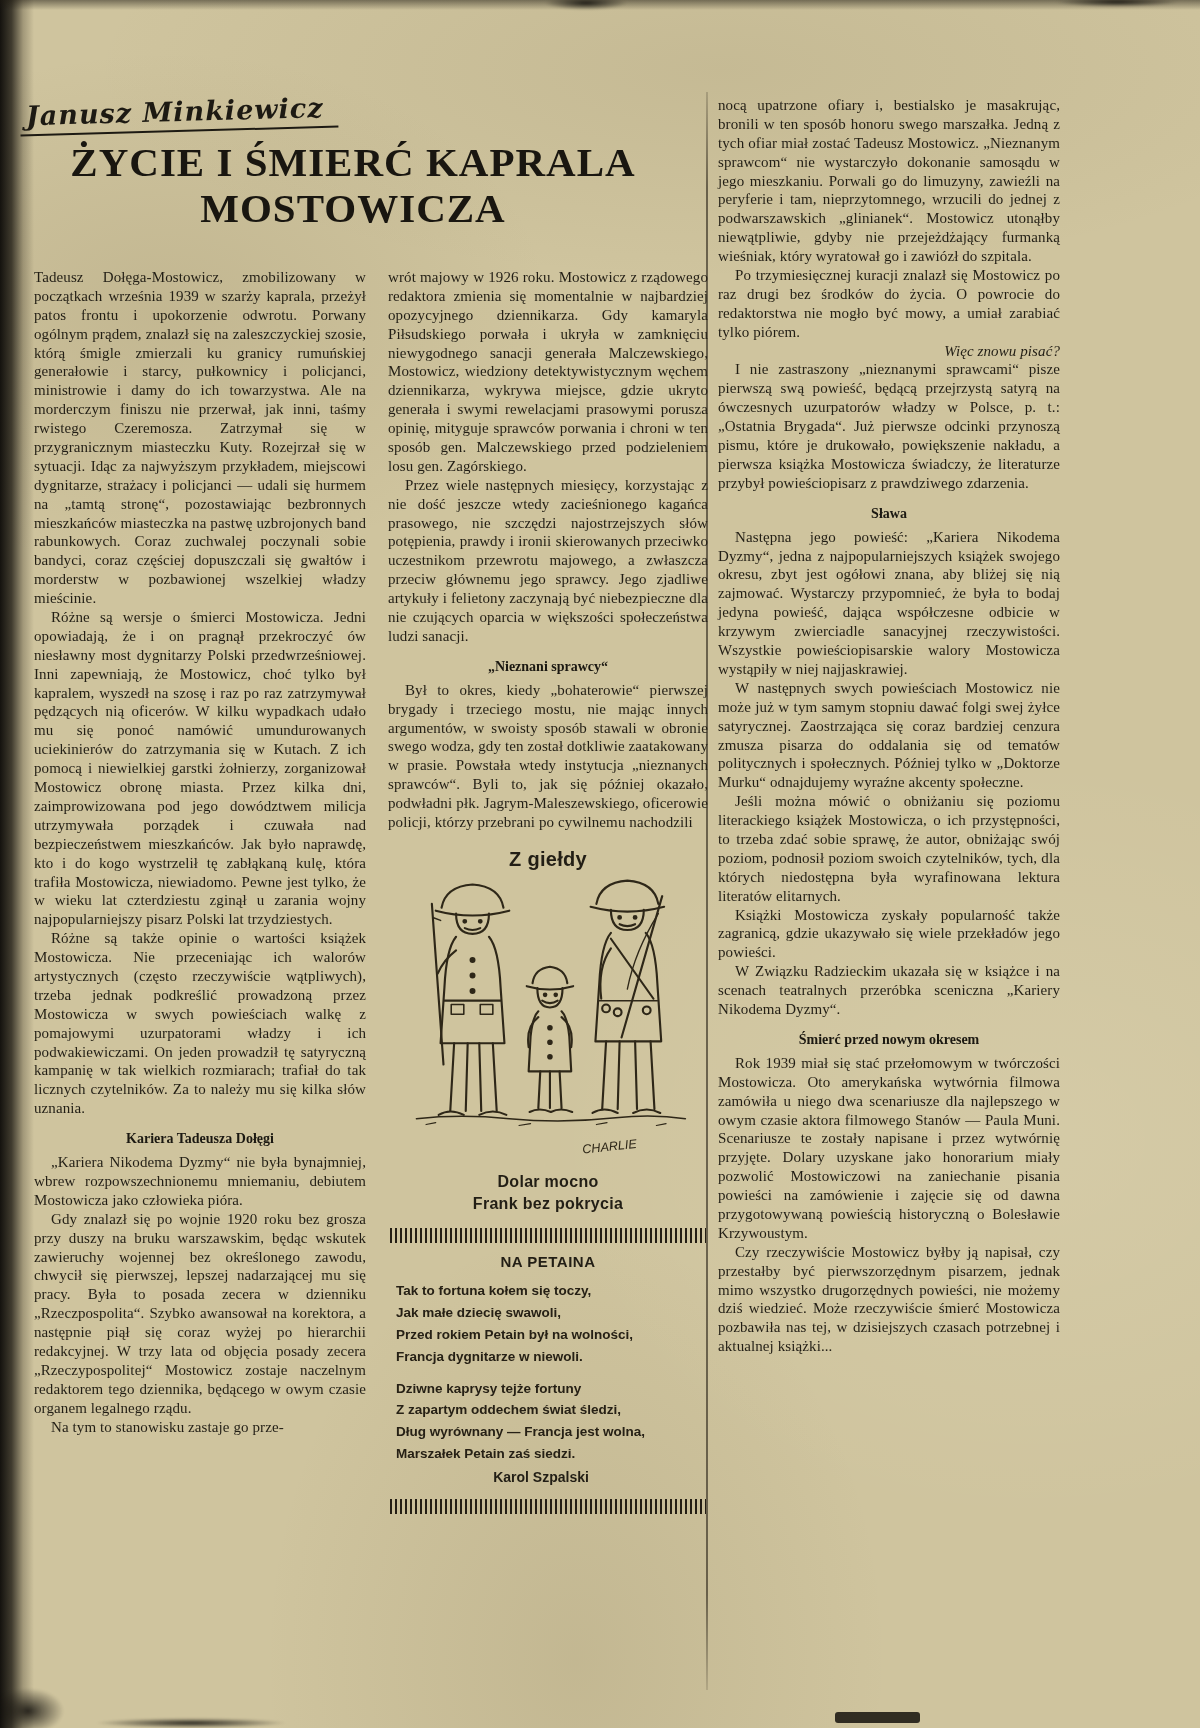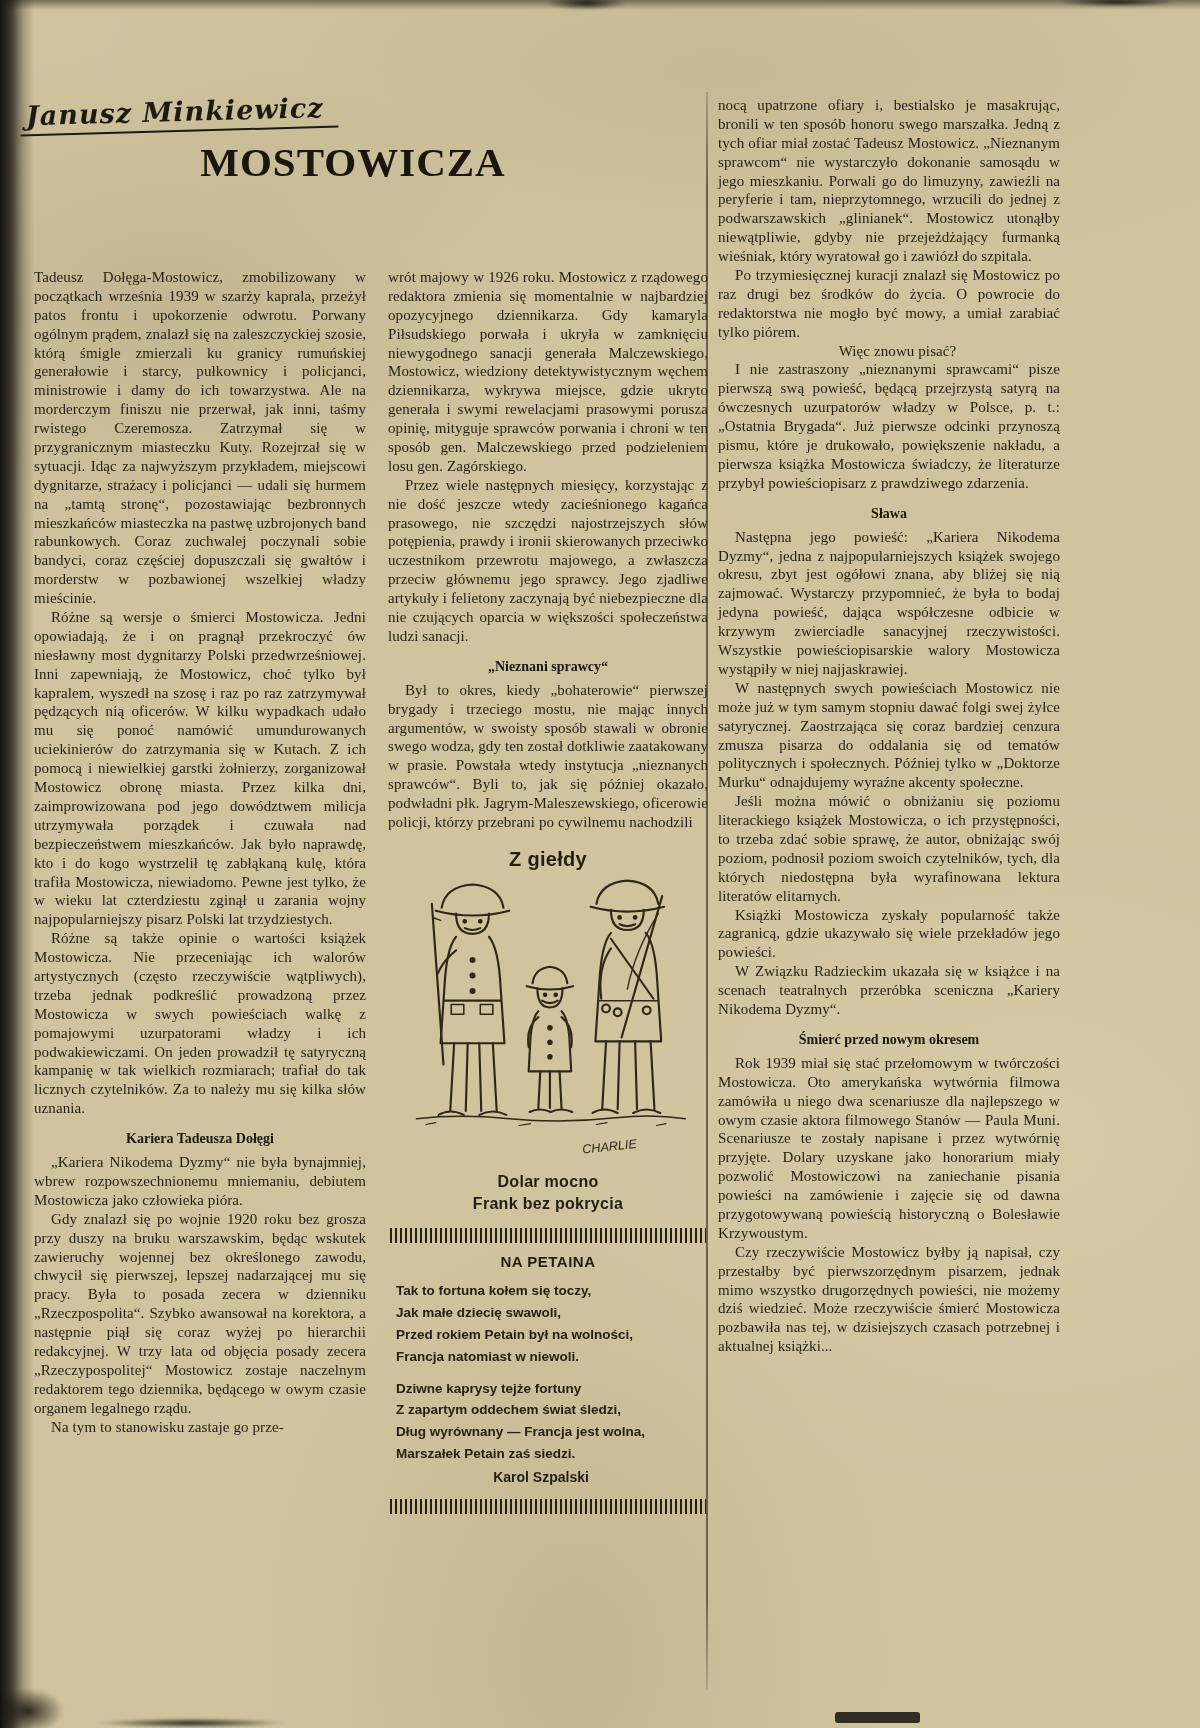--- a/index.html
+++ b/index.html
@@ -32,21 +32,21 @@
     text-align:center;font-weight:700;font-size:41px;line-height:1.12;
     letter-spacing:1px;color:#191610;
   }
   .title span{display:block;}
   .col{position:absolute;z-index:4;}
   .col-1{left:34px;top:268px;width:332px;}
   .col-2{left:382px;top:268px;width:320px;margin-left:6px;}
   .col-3{left:718px;top:96px;width:342px;}
   .col p{margin:0;text-indent:17px;text-align:justify;font-size:15px;line-height:1.26;letter-spacing:.1px;}
   .col p.first{text-indent:0;}
-  .col p.short{text-align:center;}
+  .col p.short{text-align:right;font-style:italic;}
   .section-h{font-weight:700;font-size:14px;text-align:center;margin:13px 0 6px;color:#1b1811;}
   .divider-v{position:absolute;left:706px;top:92px;width:2px;height:1598px;z-index:3;
     background:linear-gradient(180deg,rgba(45,38,26,.2),rgba(45,38,26,.62) 6%,rgba(45,38,26,.62) 94%,rgba(45,38,26,.15));}
   .cartoon{margin-top:16px;text-align:center;}
   .cartoon-cap-top{font-family:"Liberation Sans",sans-serif;font-weight:700;font-size:20px;margin:8px 0 0;letter-spacing:.3px;}
   .cartoon svg{display:block;margin:0 auto;}
   .cartoon-cap{font-family:"Liberation Sans",sans-serif;font-weight:700;font-size:16px;line-height:1.35;letter-spacing:.3px;}
   .bar-rule{height:15px;margin:14px 2px 10px;
     background:repeating-linear-gradient(90deg,#241e14 0px,#241e14 2px,rgba(36,30,20,0) 2px,rgba(36,30,20,0) 5px);}
   .poem{margin-top:6px;}
@@ -56,20 +56,21 @@
   .poem-author{font-family:"Liberation Sans",sans-serif;font-weight:700;font-size:14px;text-align:center;padding-right:14px;margin-top:4px;}
 </style>
 </head>
 <body>
 
 <div class="page">
 
   <div class="author">Janusz Minkiewicz</div>
 
   <h1 class="title">
+    <span>ŻYCIE I ŚMIERĆ KAPRALA</span>
     <span>MOSTOWICZA</span>
   </h1>
 
   <div class="divider-v"></div>
 
   <div class="col col-1">
     <p class="first">Tadeusz Dołęga-Mostowicz, zmobilizowany w początkach września 1939 w szarży kaprala, przeżył patos frontu i upokorzenie odwrotu. Porwany ogólnym prądem, znalazł się na zaleszczyckiej szosie, którą śmigle zmierzali ku granicy rumuńskiej generałowie i starcy, pułkownicy i policjanci, ministrowie i damy do ich towarzystwa. Ale na morderczym finiszu nie przerwał, jak inni, taśmy rwistego Czeremosza. Zatrzymał się w przygranicznym miasteczku Kuty. Rozejrzał się w sytuacji. Idąc za najwyższym przykładem, miejscowi dygnitarze, strażacy i policjanci — udali się hurmem na „tamtą stronę“, pozostawiając bezbronnych mieszkańców miasteczka na pastwę uzbrojonych band rabunkowych. Coraz zuchwalej poczynali sobie bandyci, coraz częściej dopuszczali się gwałtów i morderstw w pozbawionej wszelkiej władzy mieścinie.</p>
     <p>Różne są wersje o śmierci Mostowicza. Jedni opowiadają, że i on pragnął przekroczyć ów niesławny most dygnitarzy Polski przedwrześniowej. Inni zapewniają, że Mostowicz, choć tylko był kapralem, wyszedł na szosę i raz po raz zatrzymywał pędzących nią oficerów. W kilku wypadkach udało mu się ponoć namówić umundurowanych uciekinierów do zatrzymania się w Kutach. Z ich pomocą i niewielkiej garstki żołnierzy, zorganizował Mostowicz obronę miasta. Przez kilka dni, zaimprowizowana pod jego dowództwem milicja utrzymywała porządek i czuwała nad bezpieczeństwem mieszkańców. Jak było naprawdę, kto i do kogo wystrzelił tę zabłąkaną kulę, która trafiła Mostowicza, niewiadomo. Pewne jest tylko, że w wieku lat czterdziestu zginął u zarania wojny najpopularniejszy pisarz Polski lat trzydziestych.</p>
     <p>Różne są także opinie o wartości książek Mostowicza. Nie przeceniając ich walorów artystycznych (często rzeczywiście wątpliwych), trzeba jednak podkreślić prowadzoną przez Mostowicza w swych powieściach walkę z pomajowymi uzurpatorami władzy i ich podwakiewiczami. On jeden prowadził tę satyryczną kampanię w tak wielkich rozmiarach; trafiał do tak licznych czytelników. Za to należy mu się kilka słów uznania.</p>
     <div class="section-h">Kariera Tadeusza Dołęgi</div>
@@ -148,21 +149,21 @@
       <div class="cartoon-cap">Frank bez pokrycia</div>
     </div>
 
     <div class="bar-rule"></div>
 
     <div class="poem">
       <div class="poem-title">NA PETAINA</div>
       <div class="poem-line">Tak to fortuna kołem się toczy,</div>
       <div class="poem-line">Jak małe dziecię swawoli,</div>
       <div class="poem-line">Przed rokiem Petain był na wolności,</div>
-      <div class="poem-line">Francja natomiast w niewoli.</div>
+      <div class="poem-line">Francja dygnitarze w niewoli.</div>
       <div class="poem-gap"></div>
       <div class="poem-line">Dziwne kaprysy tejże fortuny</div>
       <div class="poem-line">Z zapartym oddechem świat śledzi,</div>
       <div class="poem-line">Dług wyrównany — Francja jest wolna,</div>
       <div class="poem-line">Marszałek Petain zaś siedzi.</div>
       <div class="poem-author">Karol Szpalski</div>
     </div>
 
     <div class="bar-rule"></div>
   </div>

